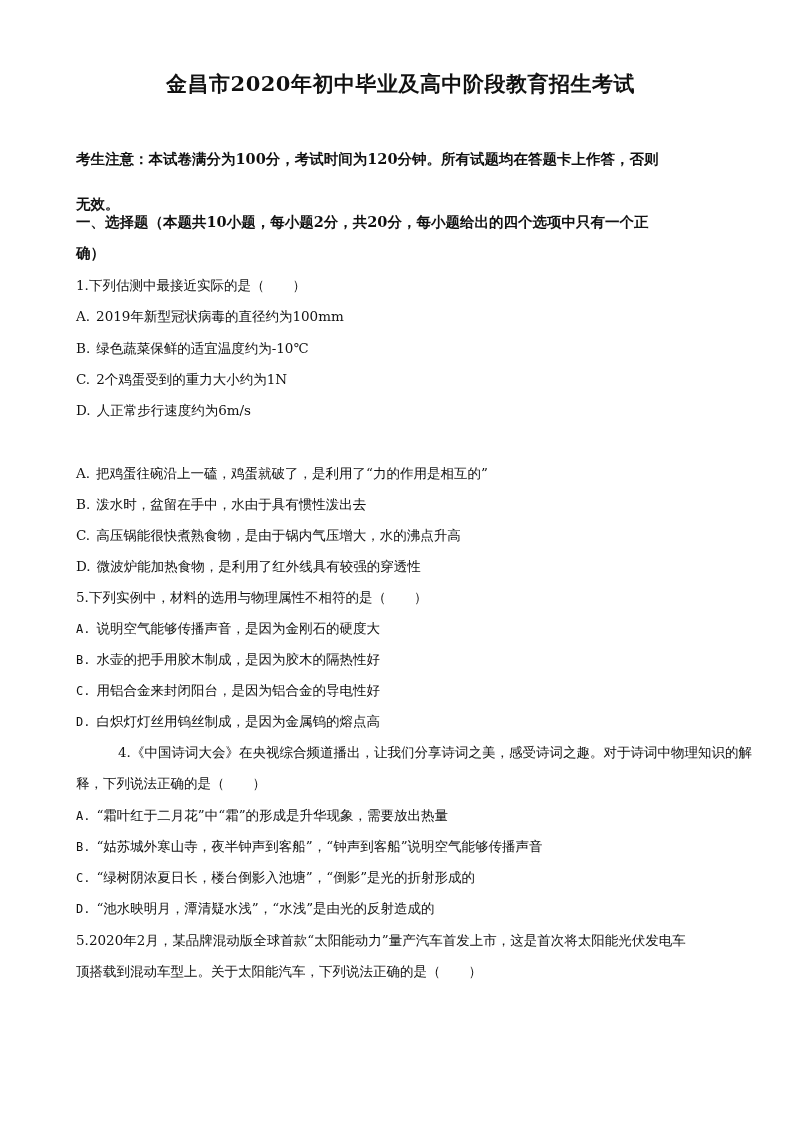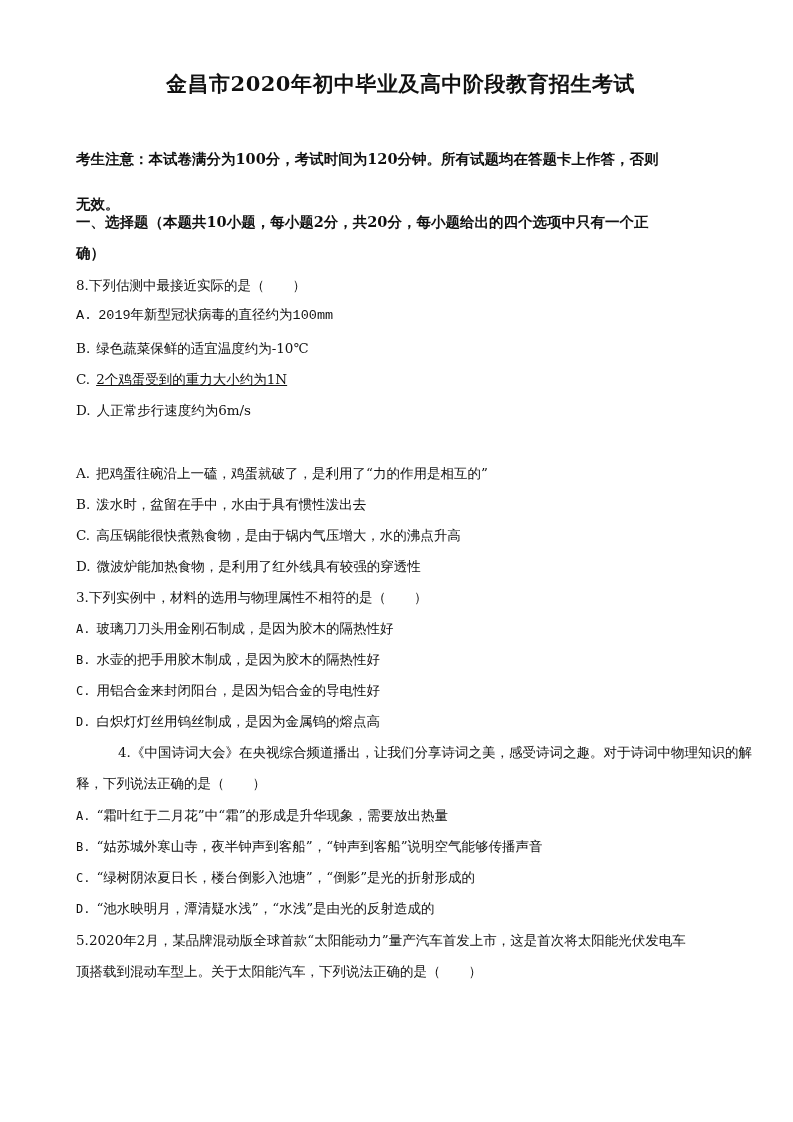--- a/index.html
+++ b/index.html
@@ -64,53 +64,53 @@
 
   <div class="title main">金昌市2020年初中毕业及高中阶段教育招生考试</div>
 
   <div class="line bold" style="top:150px;">考生注意：本试卷满分为100分，考试时间为120分钟。所有试题均在答题卡上作答，否则</div>
   <div class="line bold" style="top:181px;margin-top:14px;">无效。</div>
 
   <div class="line bold" style="top:213px;">一、选择题（本题共10小题，每小题2分，共20分，每小题给出的四个选项中只有一个正</div>
   <div class="line bold" style="top:244px;">确）</div>
 
   <div class="line" style="top:276px;">
-    <span>8.下列估测中最接近实际的是（</span><span class="blank"></span><span>）</span>
+    <span>1.下列估测中最接近实际的是（</span><span class="blank"></span><span>）</span>
   </div>
-  <div class="line" style="top:307px;font-family:Liberation Mono, monospace;">
+  <div class="line" style="top:307px;">
     <span class="opt-label">A.</span><span>2019年新型冠状病毒的直径约为100mm</span>
   </div>
   <div class="line" style="top:339px;">
     <span class="opt-label">B.</span><span>绿色蔬菜保鲜的适宜温度约为-10℃</span>
   </div>
-  <div class="line" style="top:370px;text-decoration:underline;">
+  <div class="line" style="top:370px;">
     <span class="opt-label">C.</span><span>2个鸡蛋受到的重力大小约为1N</span>
   </div>
   <div class="line" style="top:401px;">
     <span class="opt-label">D.</span><span>人正常步行速度约为6m/s</span>
   </div>
 
   <div class="line" style="top:464px;">
     <span class="opt-label">A.</span><span>把鸡蛋往碗沿上一磕，鸡蛋就破了，是利用了“力的作用是相互的”</span>
   </div>
   <div class="line" style="top:495px;">
     <span class="opt-label">B.</span><span>泼水时，盆留在手中，水由于具有惯性泼出去</span>
   </div>
   <div class="line" style="top:557px;">
     <span class="opt-label">D.</span><span>微波炉能加热食物，是利用了红外线具有较强的穿透性</span>
   </div>
   <div class="line" style="top:526px;">
     <span class="opt-label">C.</span><span>高压锅能很快煮熟食物，是由于锅内气压增大，水的沸点升高</span>
   </div>
 
   <div class="line" style="top:588px;">
-    <span>3.下列实例中，材料的选用与物理属性不相符的是（</span><span class="blank"></span><span>）</span>
+    <span>5.下列实例中，材料的选用与物理属性不相符的是（</span><span class="blank"></span><span>）</span>
   </div>
   <div class="line" style="top:619px;">
-    <span class="opt-label mono-label">A.</span><span>玻璃刀刀头用金刚石制成，是因为胶木的隔热性好</span>
+    <span class="opt-label mono-label">A.</span><span>说明空气能够传播声音，是因为金刚石的硬度大</span>
   </div>
   <div class="line" style="top:650px;">
     <span class="opt-label mono-label">B.</span><span>水壶的把手用胶木制成，是因为胶木的隔热性好</span>
   </div>
   <div class="line" style="top:712px;">
     <span class="opt-label mono-label">D.</span><span>白炽灯灯丝用钨丝制成，是因为金属钨的熔点高</span>
   </div>
   <div class="line" style="top:681px;">
     <span class="opt-label mono-label">C.</span><span>用铝合金来封闭阳台，是因为铝合金的导电性好</span>
   </div>

